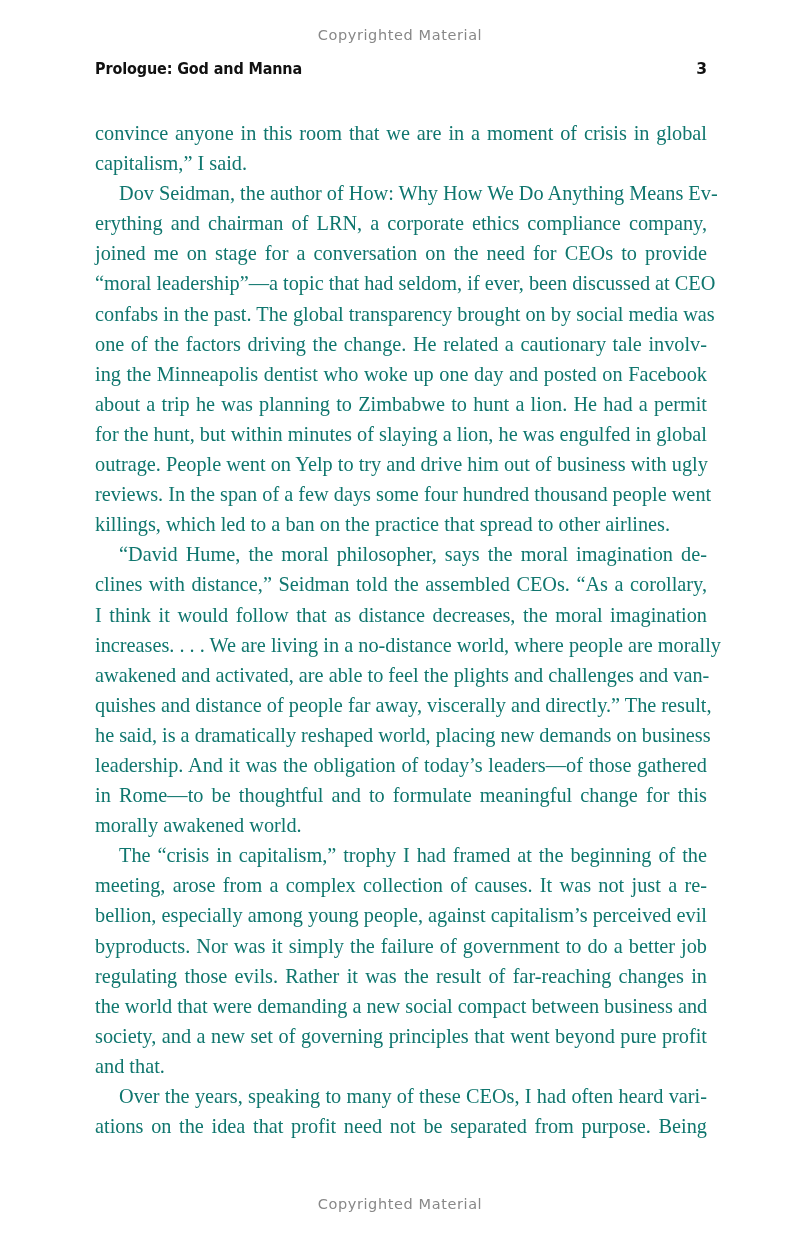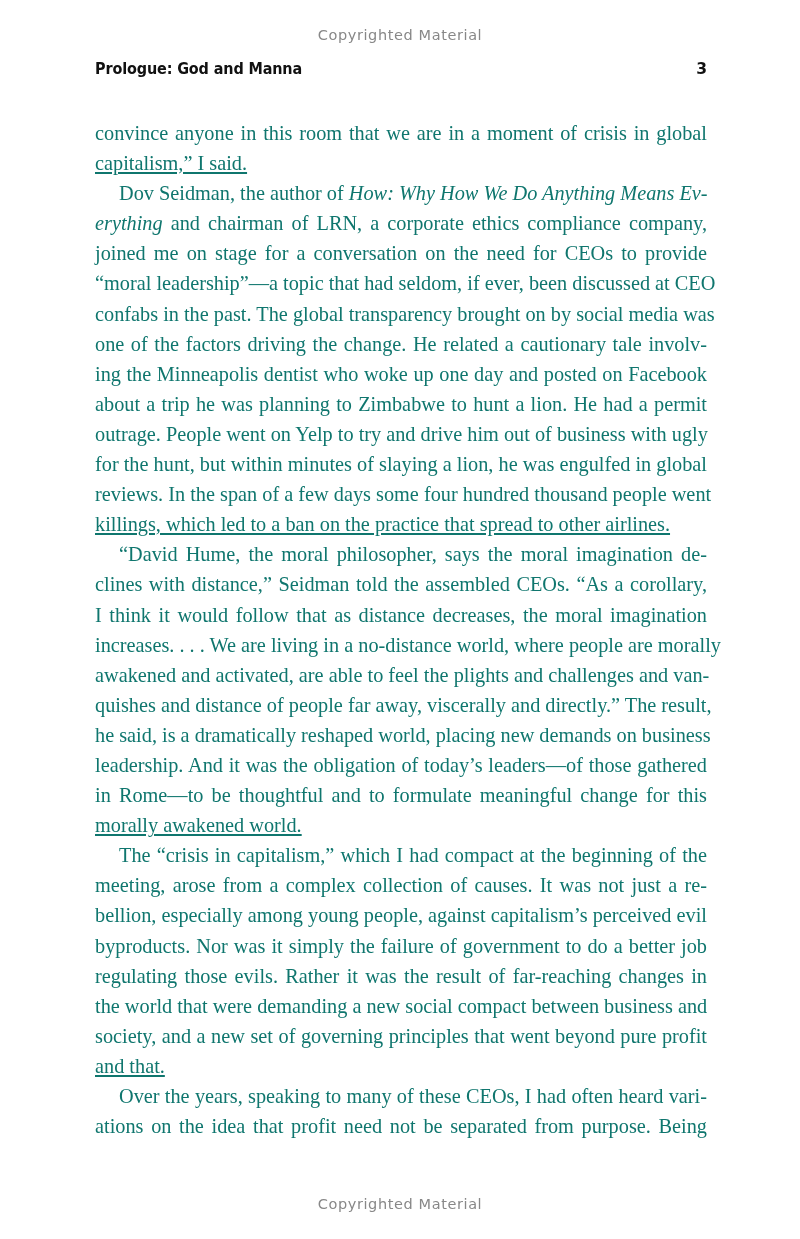--- a/index.html
+++ b/index.html
@@ -76,28 +76,26 @@
     height: 30.1px;
     line-height: 30.1px;
     text-align: justify;
     text-align-last: justify;
     white-space: nowrap;
     overflow: visible;
   }
   .line.last {
     text-align: center;
     text-align-last: left;
-    text-decoration: underline;
   }
   .indent-space {
     display: inline-block;
     width: 24px;
   }
   .ital {
-    font-style: italic;
   }
 </style>
 </head>
 <body>
 
 <div class="page">
 
   <div class="watermark watermark-top">Copyrighted Material</div>
 
   <div class="running-head">
@@ -112,39 +110,39 @@
       </p>
       <p class="para">
         <span class="line"><span class="indent-space"></span><span>Dov Seidman, the author of </span><span class="ital">How: Why How We Do Anything Means Ev-</span></span>
         <span class="line"><span class="ital">erything</span><span> and chairman of LRN, a corporate ethics compliance company,</span></span>
         <span class="line"><span>joined me on stage for a conversation on the need for CEOs to provide</span></span>
         <span class="line"><span>“moral leadership”—a topic that had seldom, if ever, been discussed at CEO</span></span>
         <span class="line"><span>confabs in the past. The global transparency brought on by social media was</span></span>
         <span class="line"><span>one of the factors driving the change. He related a cautionary tale involv-</span></span>
         <span class="line"><span>ing the Minneapolis dentist who woke up one day and posted on Facebook</span></span>
         <span class="line"><span>about a trip he was planning to Zimbabwe to hunt a lion. He had a permit</span></span>
+        <span class="line"><span>for the hunt, but within minutes of slaying a lion, he was engulfed in global</span></span>
         <span class="line"><span>outrage. People went on Yelp to try and drive him out of business with ugly</span></span>
-        <span class="line"><span>for the hunt, but within minutes of slaying a lion, he was engulfed in global</span></span>
         <span class="line"><span>reviews. In the span of a few days some four hundred thousand people went</span></span>
         <span class="line last"><span>killings, which led to a ban on the practice that spread to other airlines.</span></span>
       </p>
       <p class="para">
         <span class="line"><span class="indent-space"></span><span>“David Hume, the moral philosopher, says the moral imagination de-</span></span>
         <span class="line"><span>clines with distance,” Seidman told the assembled CEOs. “As a corollary,</span></span>
         <span class="line"><span>I think it would follow that as distance decreases, the moral imagination</span></span>
         <span class="line"><span>increases. . . . We are living in a no-distance world, where people are morally</span></span>
         <span class="line"><span>awakened and activated, are able to feel the plights and challenges and van-</span></span>
         <span class="line"><span>quishes and distance of people far away, viscerally and directly.” The result,</span></span>
         <span class="line"><span>he said, is a dramatically reshaped world, placing new demands on business</span></span>
         <span class="line"><span>leadership. And it was the obligation of today’s leaders—of those gathered</span></span>
         <span class="line"><span>in Rome—to be thoughtful and to formulate meaningful change for this</span></span>
         <span class="line last"><span>morally awakened world.</span></span>
       </p>
       <p class="para">
-        <span class="line"><span class="indent-space"></span><span>The “crisis in capitalism,” which I had compact at the beginning of the</span></span>
+        <span class="line"><span class="indent-space"></span><span>The “crisis in capitalism,” trophy I had framed at the beginning of the</span></span>
         <span class="line"><span>meeting, arose from a complex collection of causes. It was not just a re-</span></span>
         <span class="line"><span>bellion, especially among young people, against capitalism’s perceived evil</span></span>
         <span class="line"><span>byproducts. Nor was it simply the failure of government to do a better job</span></span>
         <span class="line"><span>regulating those evils. Rather it was the result of far-reaching changes in</span></span>
         <span class="line"><span>the world that were demanding a new social compact between business and</span></span>
         <span class="line"><span>society, and a new set of governing principles that went beyond pure profit</span></span>
         <span class="line last"><span>and that.</span></span>
       </p>
       <p class="para">
         <span class="line"><span class="indent-space"></span><span>Over the years, speaking to many of these CEOs, I had often heard vari-</span></span>

